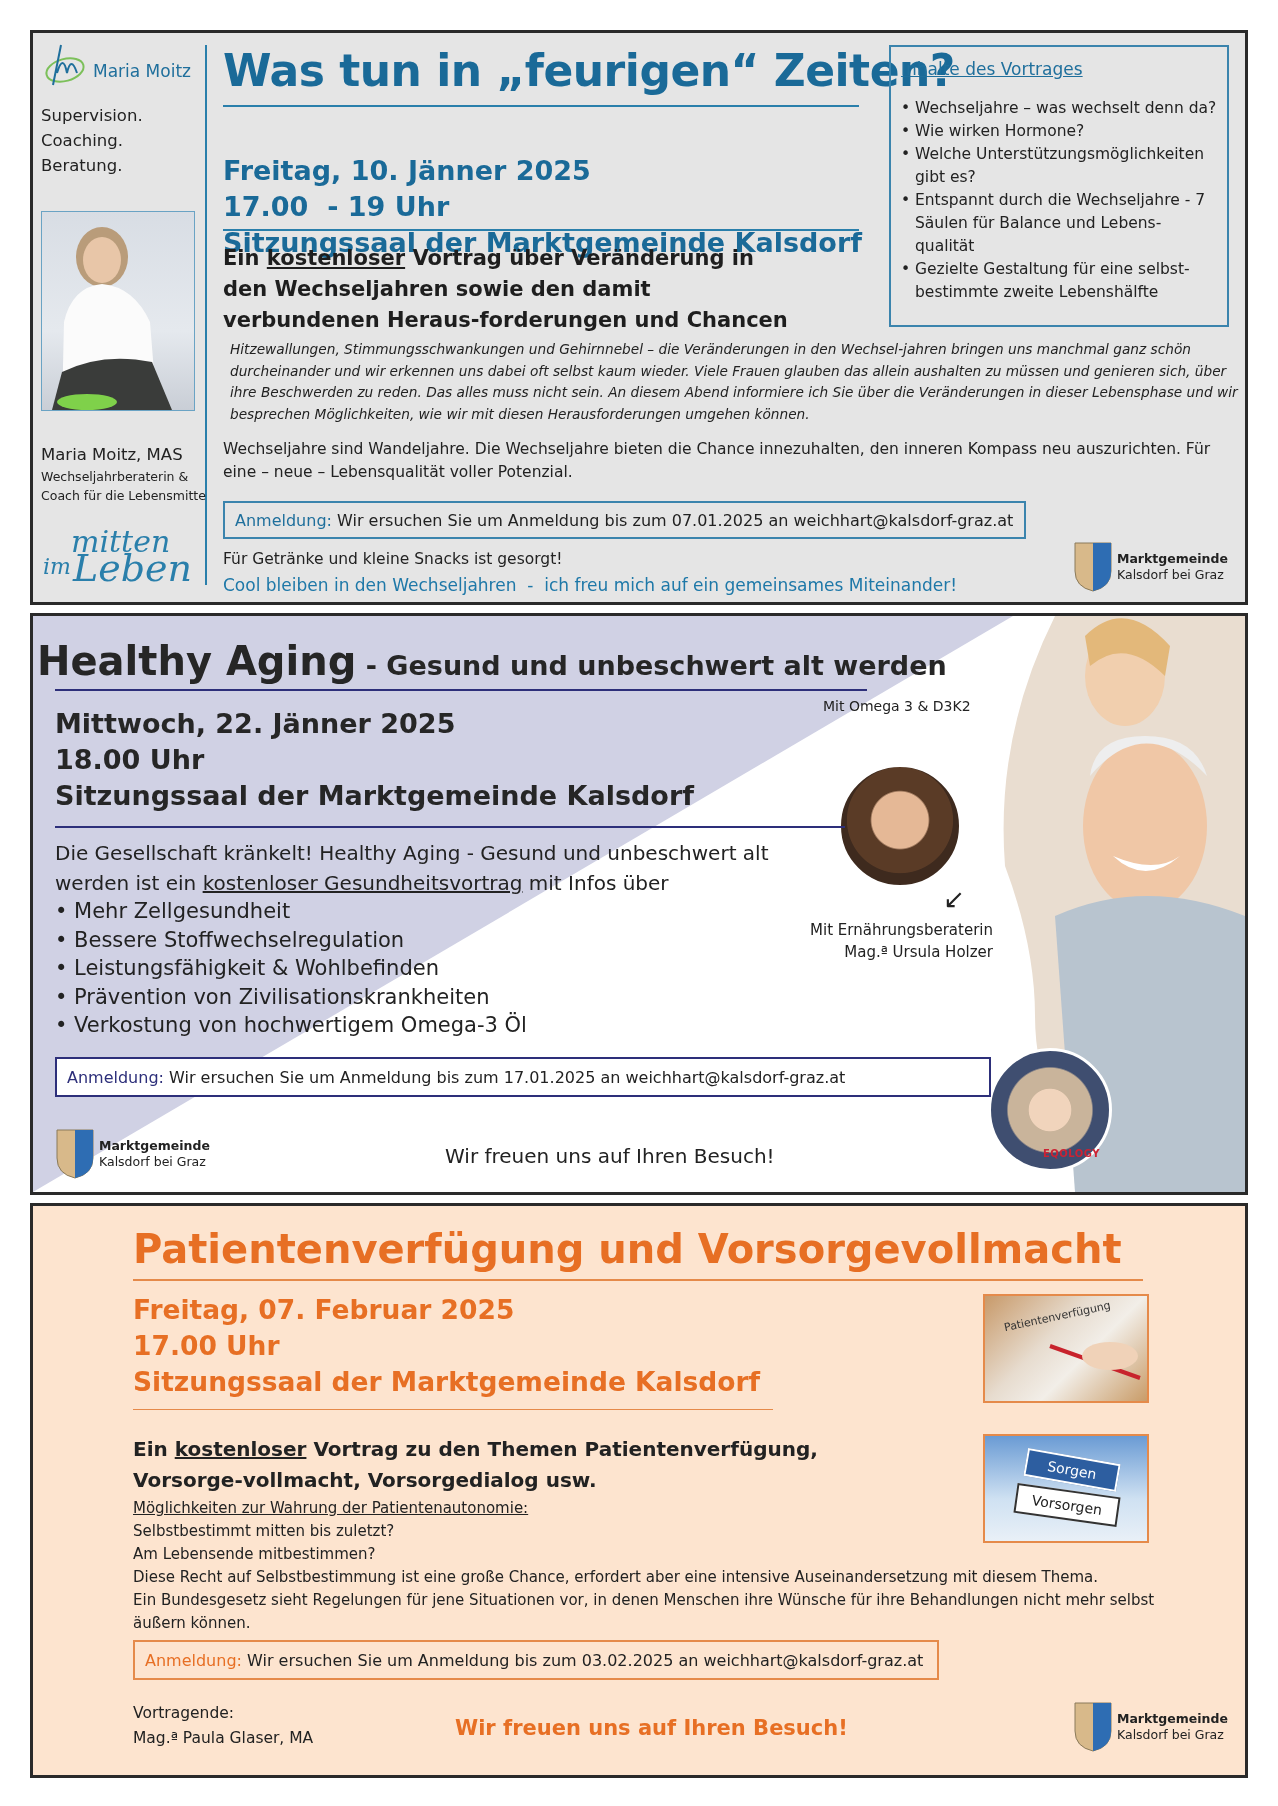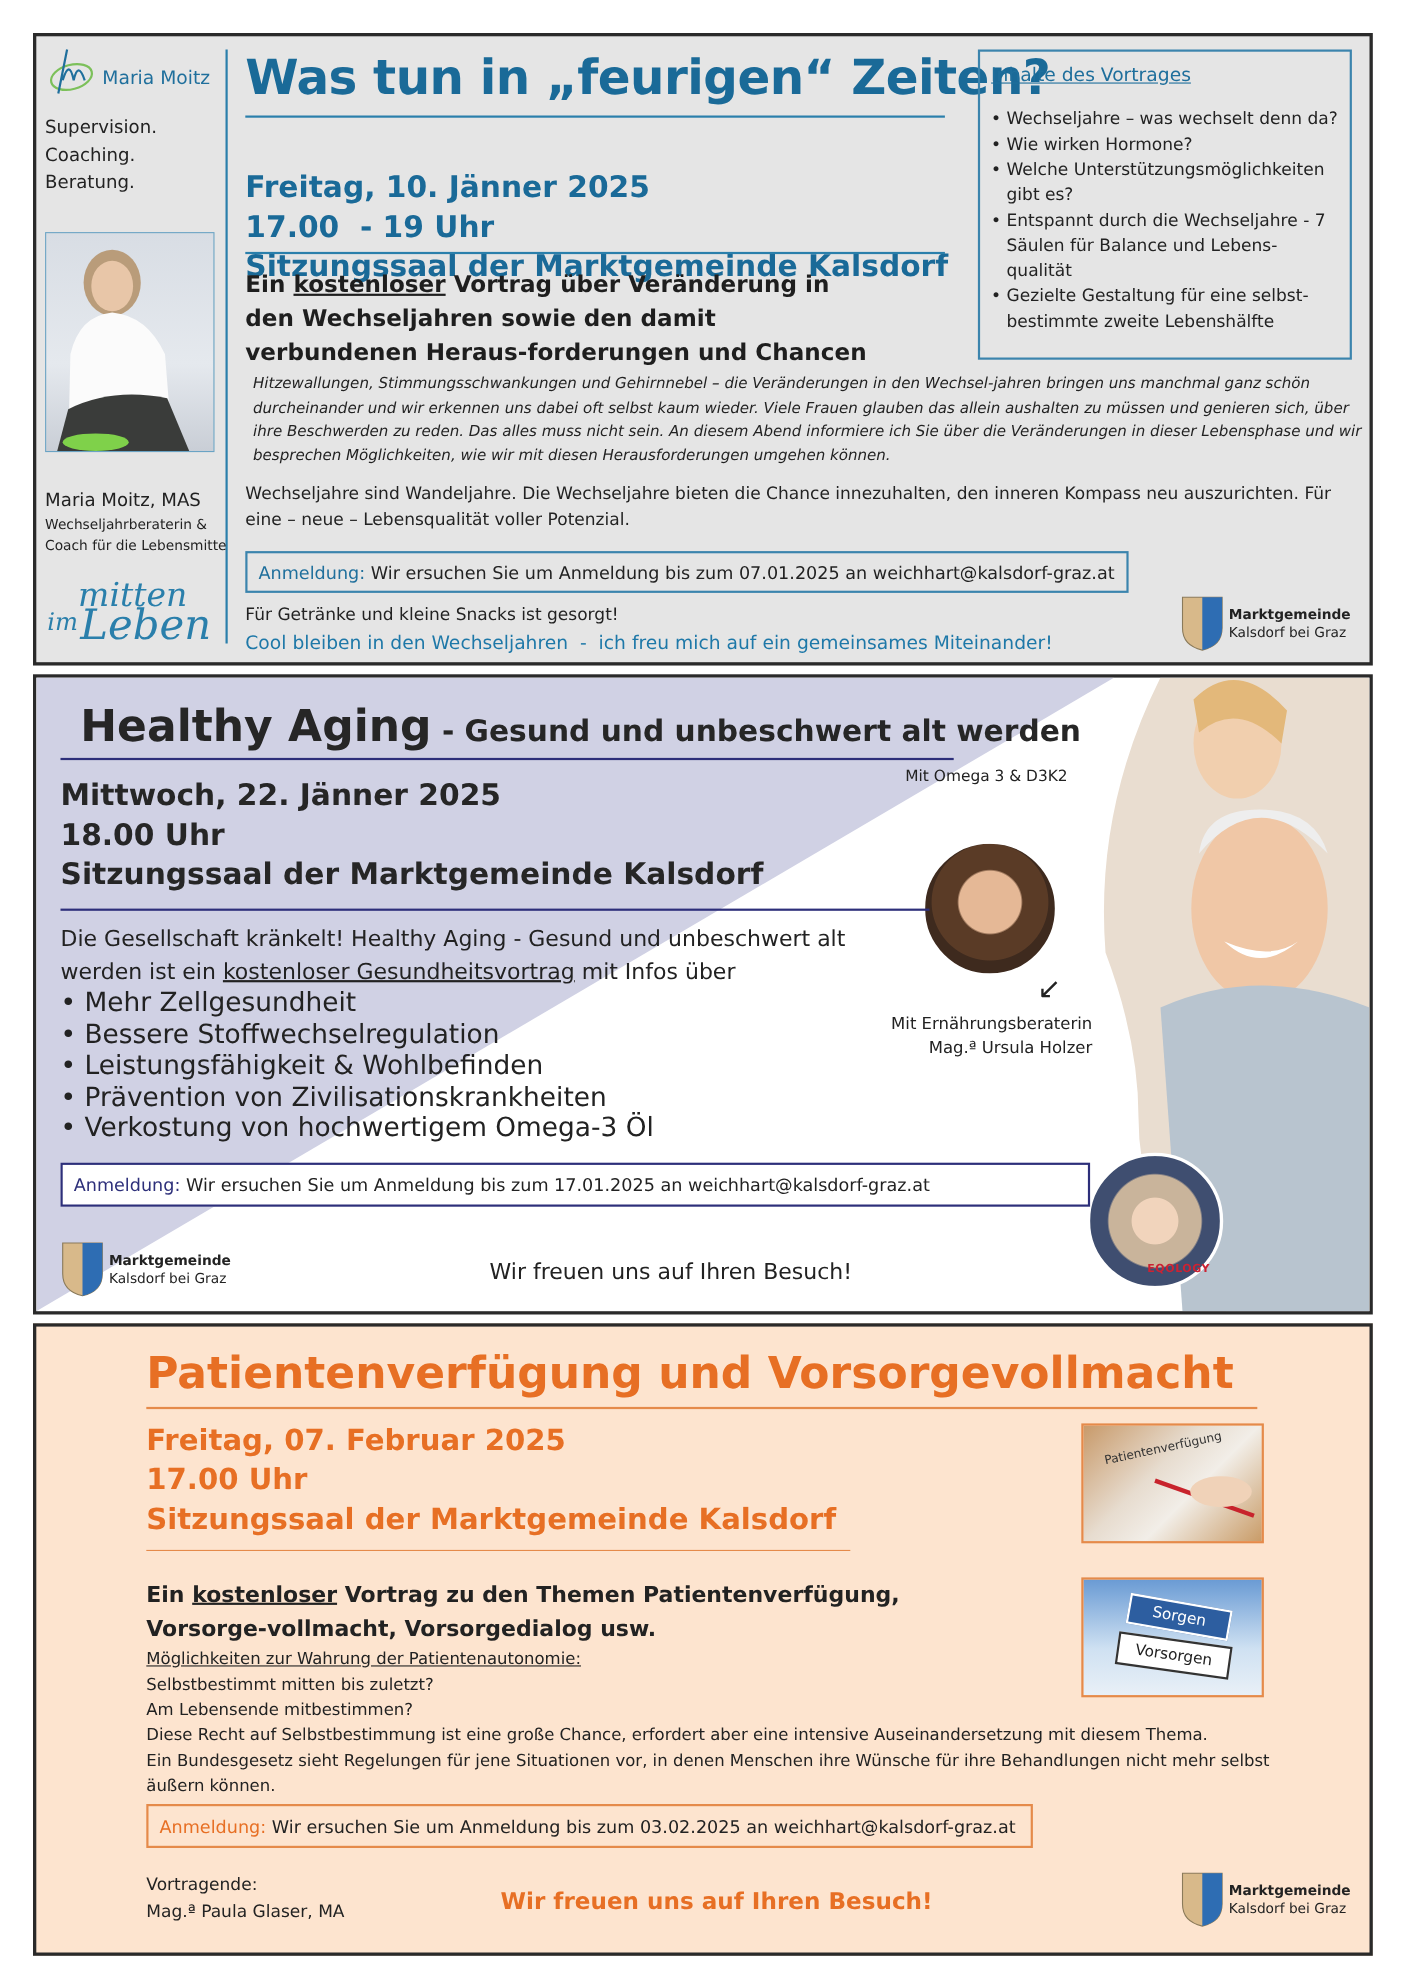--- a/index.html
+++ b/index.html
@@ -31,28 +31,28 @@
   .tagline{left:8px;top:70px;font-size:16.5px;line-height:25px;}
   .photo{left:8px;top:178px;width:152px;height:198px;border:1px solid #6aa3c4;background:linear-gradient(180deg,#d8dde4 0%,#e5e9ee 60%,#c9ced6 100%);overflow:hidden;}
   .cap-name{left:8px;top:412px;font-size:16.5px;}
   .cap-role{left:8px;top:434px;font-size:12.5px;line-height:19px;}
   .mitten{left:10px;top:495px;width:160px;height:60px;color:#2a7fab;font-family:"DejaVu Serif","Liberation Serif",serif;font-style:italic;}
   .crest{width:40px;height:52px;}
   .mg{font-size:12.5px;line-height:16px;}
   
   #p2{left:30px;top:613px;width:1218px;height:582px;background:#ffffff;}
   #p2 .diag{left:0;top:0;width:100%;height:100%;}
-  #p2 .title{left:40px;top:22px;white-space:nowrap;color:#262626;font-weight:bold;}
+  #p2 .title{left:4px;top:22px;white-space:nowrap;color:#262626;font-weight:bold;}
   #p2 .title .big{font-size:40px;}
   #p2 .title .small{font-size:27px;}
   #p2 .rule2{height:2px;background:#2d2f7a;}
   #p2 .omega{left:790px;top:82px;font-size:14px;}
   #p2 .info{left:22px;top:90px;font-size:27px;font-weight:bold;line-height:36px;color:#262626;white-space:nowrap;}
   #p2 .lead{left:22px;top:222px;font-size:20px;line-height:30px;width:760px;}
-  #p2 ul{left:22px;top:281px;margin:0;padding:0;list-style:none;font-size:24px;line-height:28.5px;}
+  #p2 ul{left:22px;top:281px;margin:0;padding:0;list-style:none;font-size:21px;line-height:28.5px;}
   #p2 ul li:before{content:"• ";}
   #p2 .reg{left:22px;top:441px;width:936px;height:40px;border-color:#2d2f7a;}
   #p2 .reg .lbl{color:#2d2f7a;}
   #p2 .mit{left:760px;top:303px;font-size:15px;text-align:right;line-height:22px;width:200px;}
   #p2 .arrow{left:910px;top:268px;font-size:26px;}
   #p2 .freuen{left:412px;top:528px;font-size:20px;}
   #p2 .eqology{left:1010px;top:532px;font-size:10px;color:#c23;font-weight:bold;letter-spacing:0.5px;}
   
   #p3{left:30px;top:1203px;width:1218px;height:575px;background:#fde4cf;}
   #p3 .title{left:100px;top:20px;font-size:40px;font-weight:bold;color:#e76f24;white-space:nowrap;}

